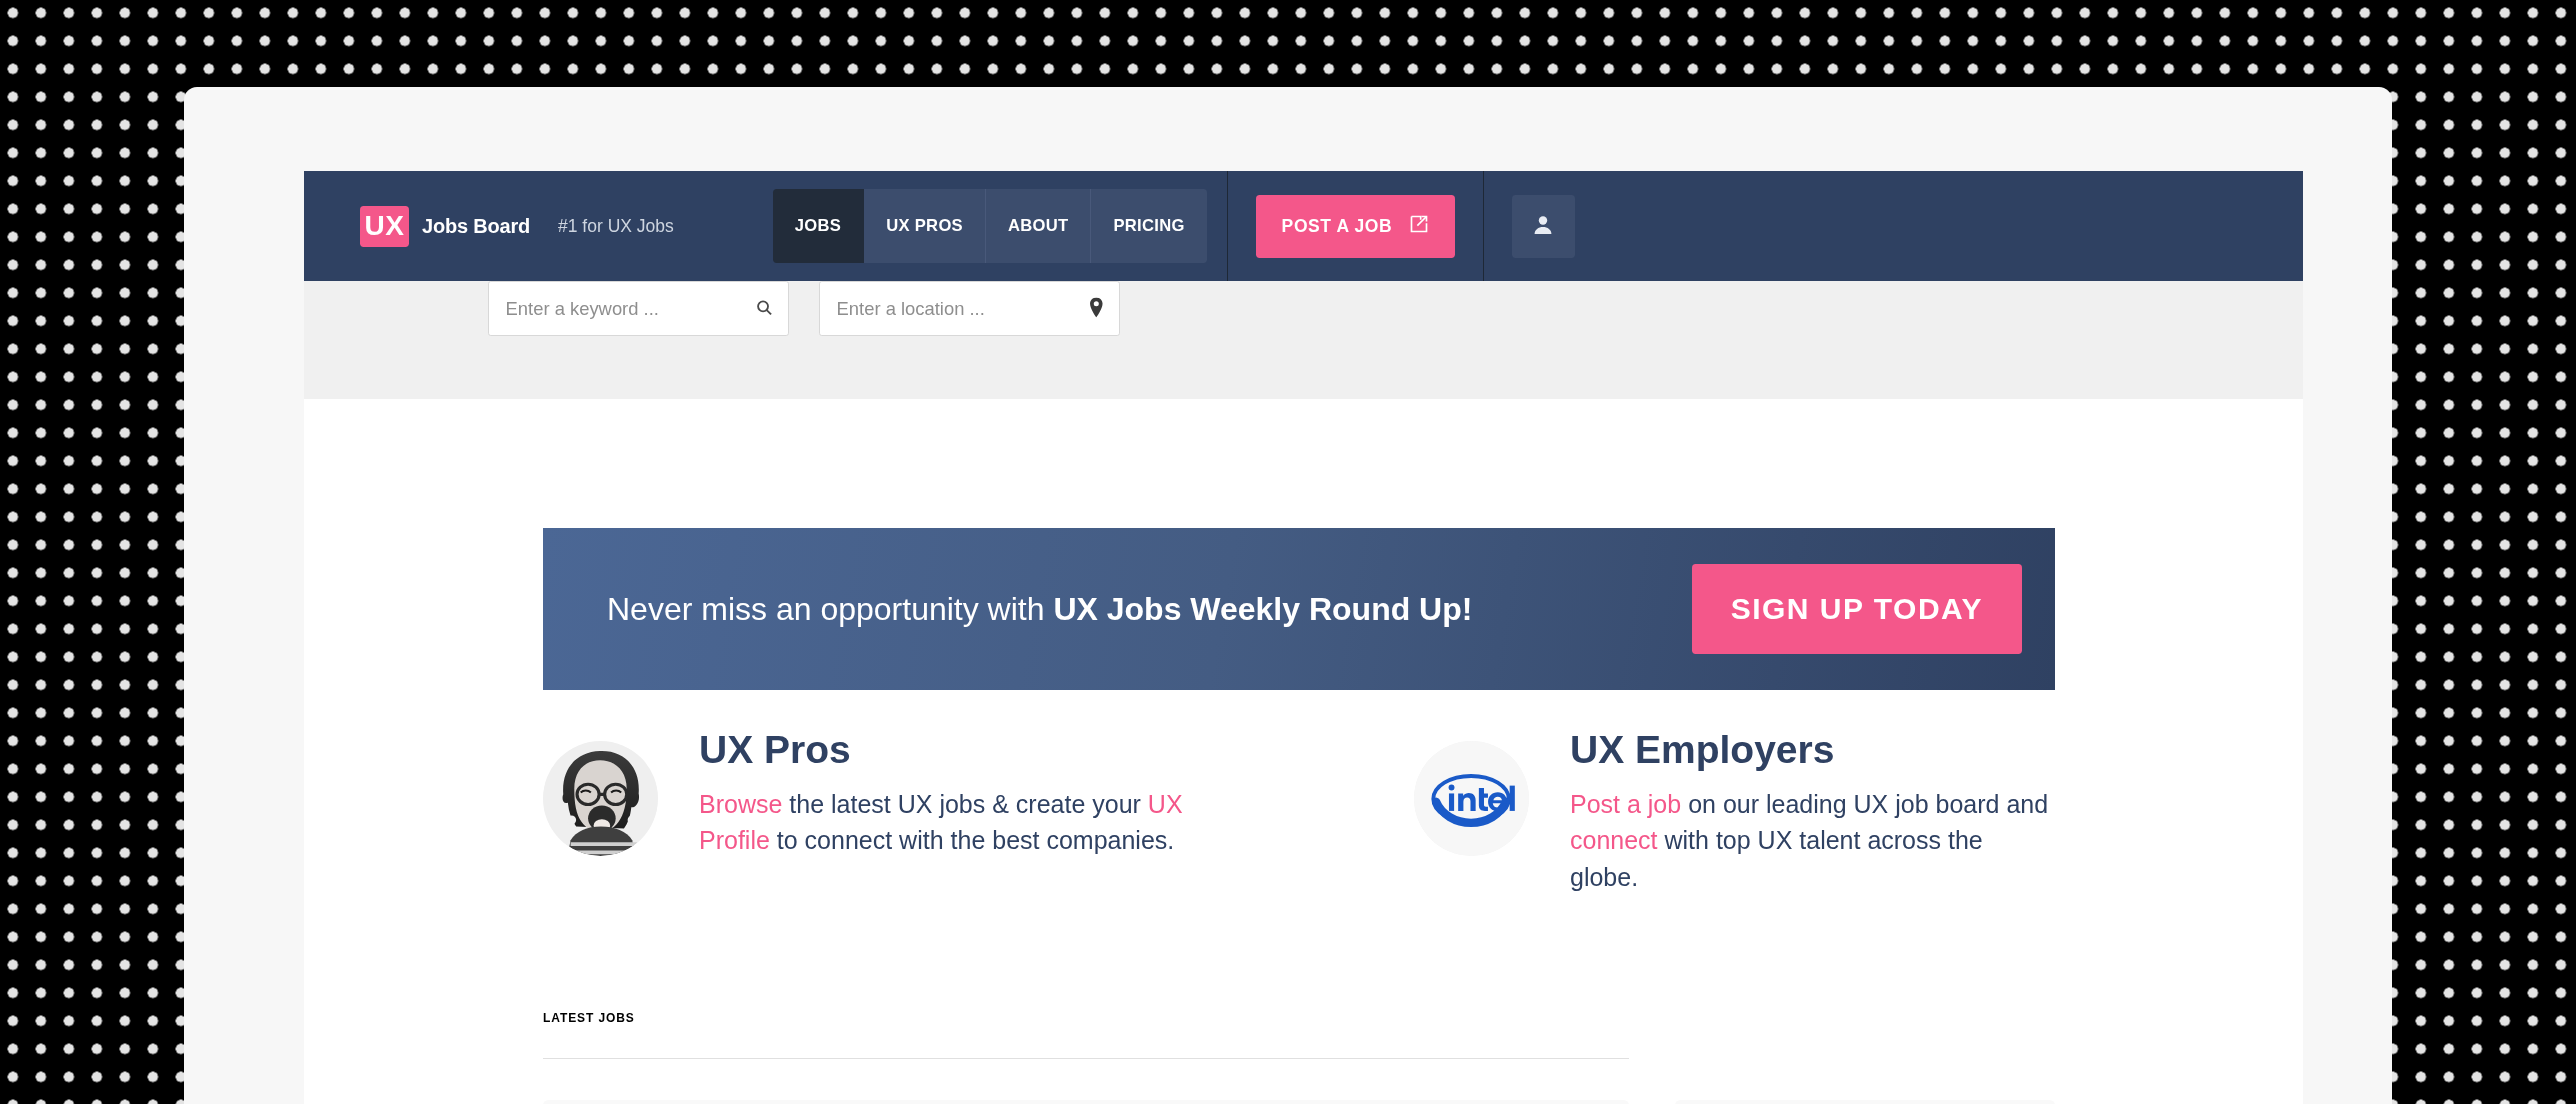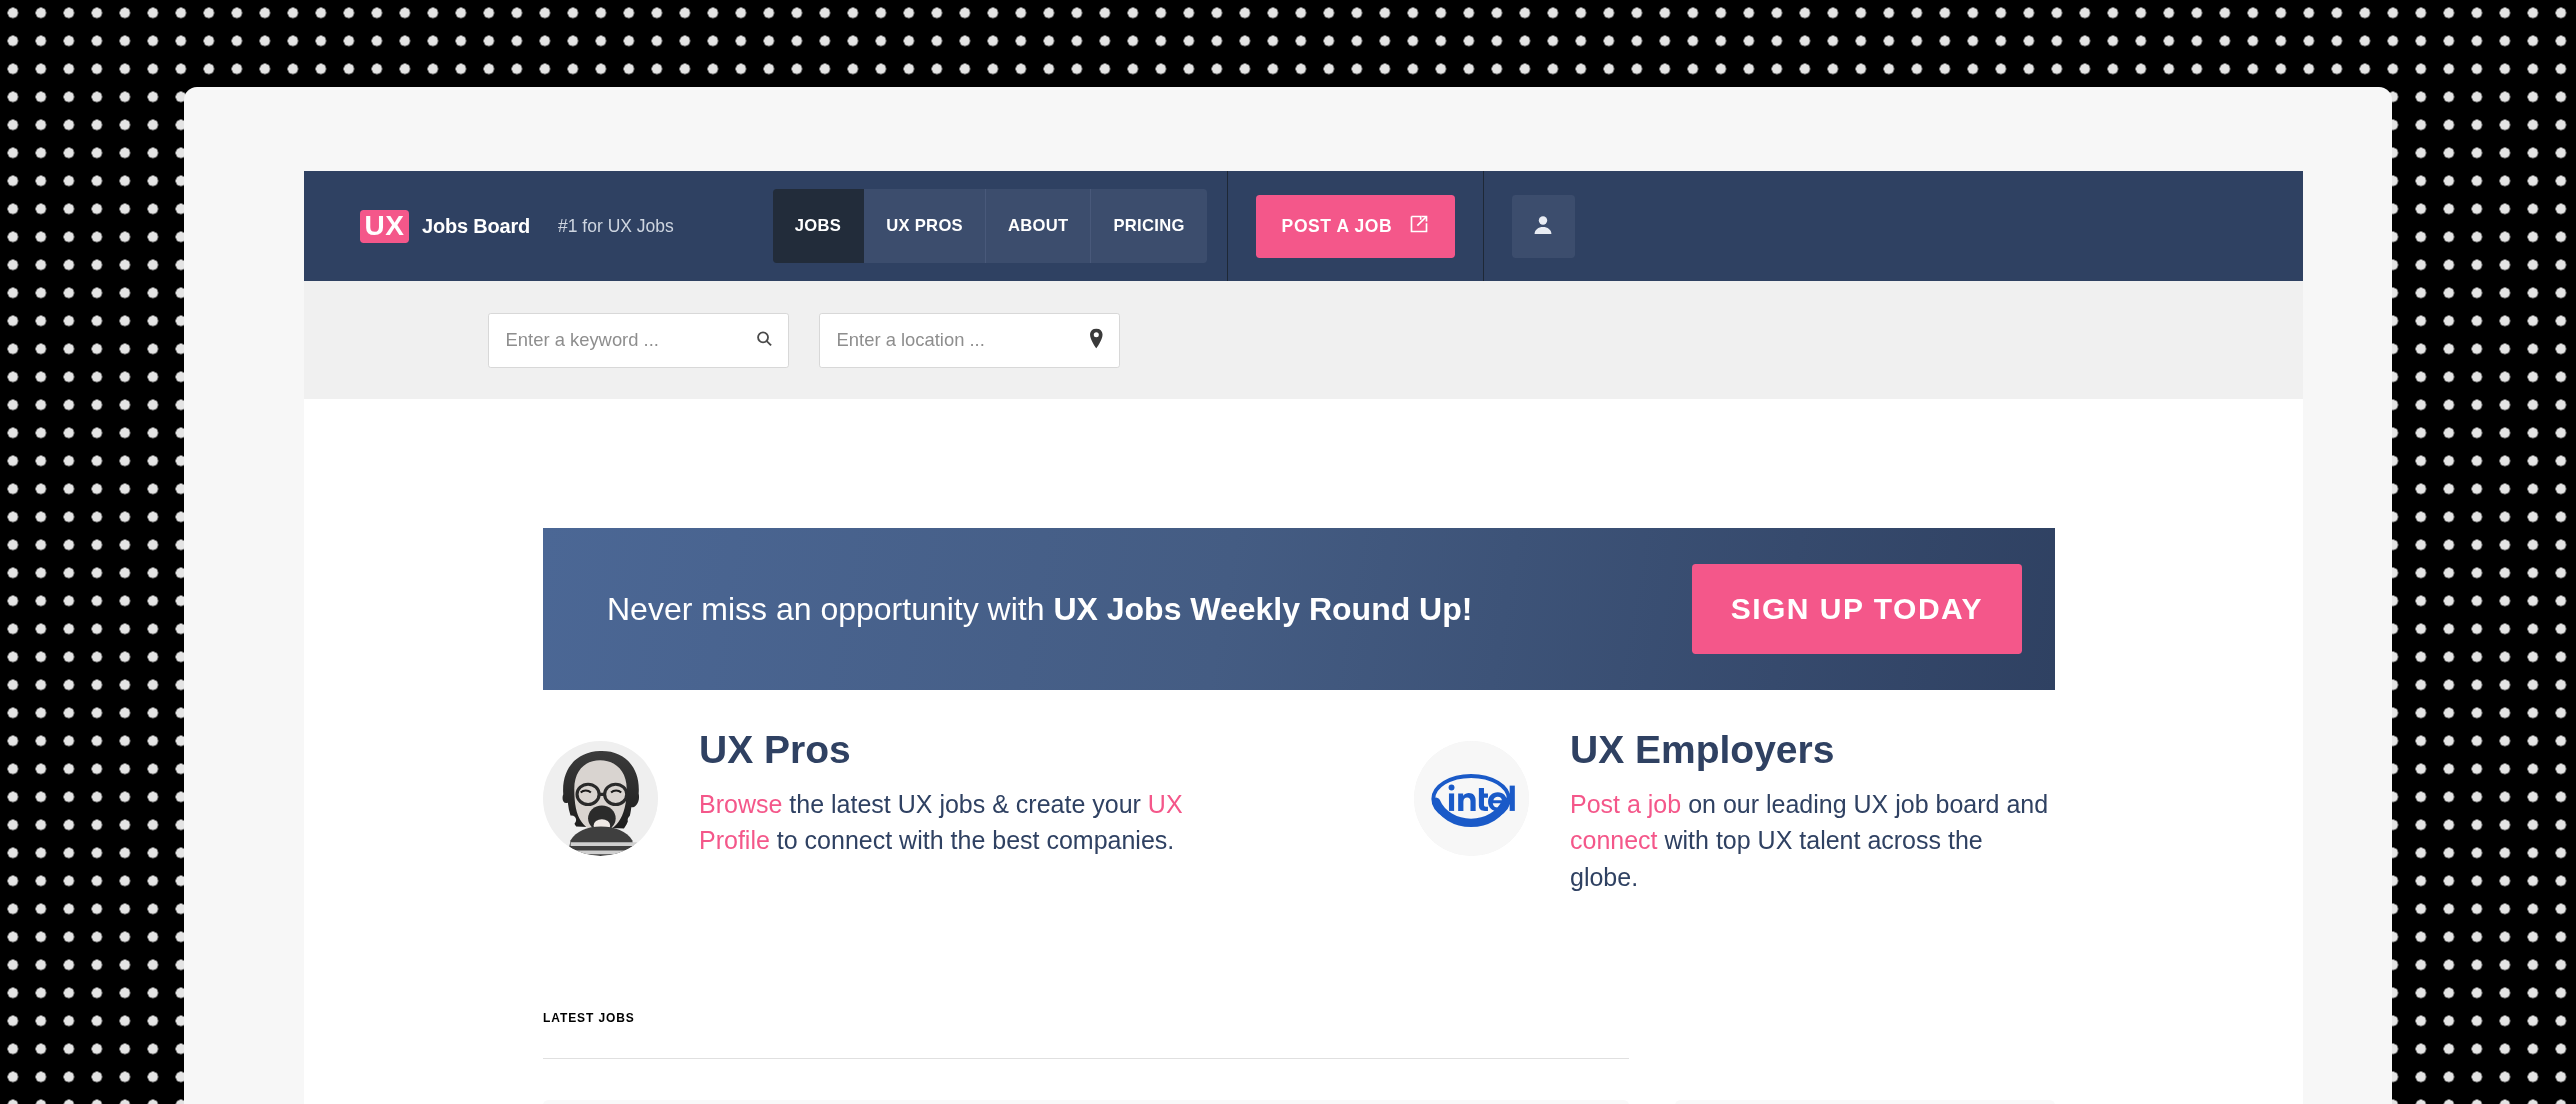--- a/index.html
+++ b/index.html
@@ -48,21 +48,21 @@
   }
 
   .brand-zone {
     display: flex;
     align-items: center;
     padding-left: 56px;
     flex: 0 0 auto;
   }
   .ux-badge {
     width: 49px;
-    height: 33px;
+    height: 41px;
     background: #f4578a;
     border-radius: 3.7px;
     color: #ffffff;
     font-size: 28px;
     font-weight: bold;
     display: flex;
     align-items: center;
     justify-content: center;
     letter-spacing: 0.5px;
   }
@@ -160,21 +160,21 @@
 
   
   #search-strip {
     position: absolute;
     left: 120px;
     top: 194px;
     width: 1999px;
     height: 118px;
     background: #f0f0f0;
     display: flex;
-    align-items: center;
+    align-items: flex-start;
     padding-left: 184px;
     box-sizing: border-box;
     gap: 30px;
   }
   .search-field {
     position: relative;
     background: #ffffff;
     border: 0.9px solid #d8d8d8;
     border-radius: 2.8px;
     height: 53px;

